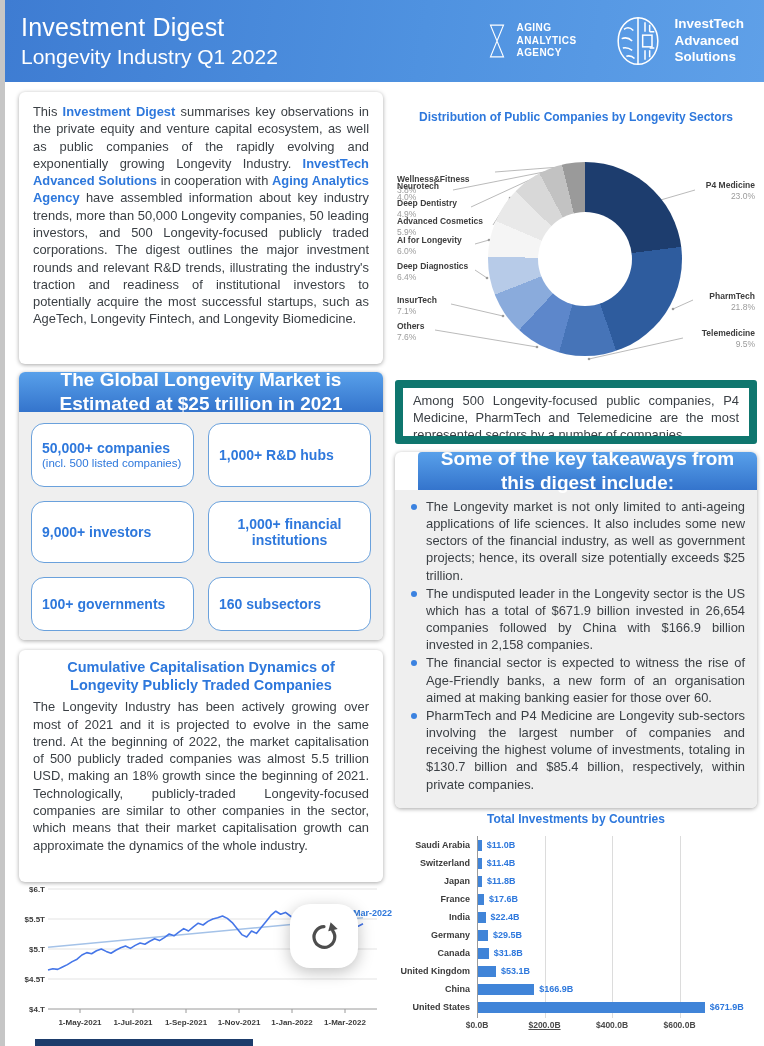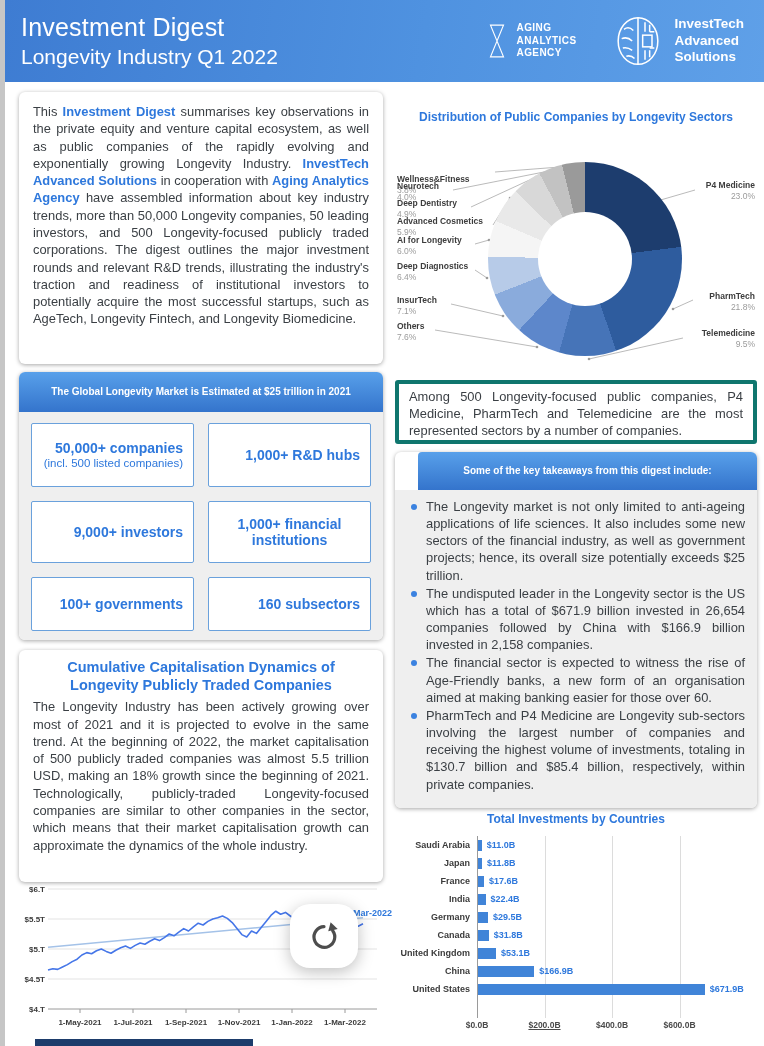--- a/index.html
+++ b/index.html
@@ -26,31 +26,31 @@
 
   .card { background:#fff; border-radius:6px; box-shadow:0 1px 4px rgba(0,0,0,.35); }
 
   
   .intro { height:272px; padding:11px 14px; font-size:12.9px; line-height:1.34;
            color:#3a3f44; text-align:justify; overflow:hidden; }
   .accent { color:#2e78dc; font-weight:bold; }
 
   
   .bar-header { background:linear-gradient(#58a0ea,#3474cc); color:#fff; font-weight:bold;
-                font-size:10px; text-align:center; padding:5px 14px; line-height:1.25;
+                font-size:19px; text-align:center; padding:5px 14px; line-height:1.25;
                 border-radius:4px 4px 0 0; display:flex; align-items:center; justify-content:center; }
   .section { border-radius:6px; box-shadow:0 1px 4px rgba(0,0,0,.35); overflow:hidden; }
   .market { margin-top:8px; }
   .market .bar-header { height:40px; }
   .gray-panel { background:#efefef; }
   .market .gray-panel { height:228px; padding:11px 12px; display:grid;
                         grid-template-columns:1fr 1fr; grid-template-rows:64px 62px 54px;
                         gap:14px 14px; }
-  .stat-box { background:#fff; border:1px solid #6aa1dc; border-radius:2px; display:flex;
-              flex-direction:column; align-items:flex-end; justify-content:center;
+  .stat-box { background:#fff; border:1px solid #6aa1dc; border-radius:13px; display:flex;
+              flex-direction:column; align-items:flex-start; justify-content:center;
               color:#2e78dc; font-weight:bold; font-size:14px; text-align:center; padding:4px 10px; }
   .stat-box .sub { font-weight:normal; font-size:11.5px; line-height:1.2; margin-top:1px; }
 
   
   .cumulative { margin-top:10px; height:232px; padding:8px 14px 0; overflow:hidden; }
   .blue-title { color:#2e78dc; font-weight:bold; font-size:14.5px; text-align:center; line-height:1.25; }
   .cumulative p { margin-top:4px; font-size:12.9px; line-height:1.34; color:#3a3f44; text-align:justify; }
 
   
   .line-chart-wrap { position:relative; height:150px; margin-top:2px; }
@@ -69,21 +69,21 @@
   .donut { position:absolute; left:93px; top:14px; width:194px; height:194px; border-radius:50%; }
   .donut-hole { position:absolute; left:143px; top:64px; width:94px; height:94px;
                 border-radius:50%; background:#fff; }
   .leader-svg { position:absolute; left:0; top:0; width:362px; height:226px; }
   .dlabel { position:absolute; font-size:8.5px; line-height:1.2; }
   .dlabel .nm { color:#3d3d3d; font-weight:bold; }
   .dlabel .pc { color:#9b9b9b; margin-top:1px; }
   .dlabel.left  { left:2px; width:130px; text-align:left; }
   .dlabel.right { right:2px; width:110px; text-align:right; }
 
-  .callout { margin-top:6px; height:64px; border:4px solid #0f766e; border-radius:3px;
+  .callout { margin-top:6px; height:64px; border:8px solid #0f766e; border-radius:3px;
              padding:5px 10px; font-size:12.9px; line-height:1.3; color:#3a3f44;
              text-align:justify; background:#fff; overflow:hidden; }
 
   .takeaways { margin-top:8px; }
   .takeaways .bar-header { height:38px;margin-left:23px; }
   .takeaways .gray-panel { height:318px; padding:8px 12px 6px 10px; overflow:hidden; }
   .bullet { display:flex; margin-bottom:1px; }
   .bullet .dot { flex:0 0 6px; width:6px; height:6px; border-radius:50%; background:#3b82e0;
                  margin:6px 9px 0 6px; }
   .bullet .btext { flex:1; font-size:12.9px; line-height:1.33; color:#3a3f44; text-align:justify; }
@@ -324,20 +324,27 @@
           <div class="bc-grid" style="left:284.5px"></div>
           <div class="bc-axis"></div>
           <div class="bc-row">
             <div class="bc-label">Saudi Arabia</div>
             <div class="bc-area">
               <div class="bc-bar" style="width: 3.7125px; background: rgb(64, 132, 216);"></div>
               <span class="bc-val" style="left: 9.7125px;">$11.0B</span>
             </div>
           </div>
           <div class="bc-row">
+            <div class="bc-label">Switzerland</div>
+            <div class="bc-area">
+              <div class="bc-bar" style="width: 3.8475px; background: rgb(64, 132, 216);"></div>
+              <span class="bc-val" style="left: 9.8475px;">$11.4B</span>
+            </div>
+          </div>
+          <div class="bc-row">
             <div class="bc-label">Japan</div>
             <div class="bc-area">
               <div class="bc-bar" style="width: 3.9825px; background: rgb(64, 132, 216);"></div>
               <span class="bc-val" style="left: 9.9825px;">$11.8B</span>
             </div>
           </div>
           <div class="bc-row">
             <div class="bc-label">France</div>
             <div class="bc-area">
               <div class="bc-bar" style="width: 5.94px; background: rgb(64, 132, 216);"></div>

